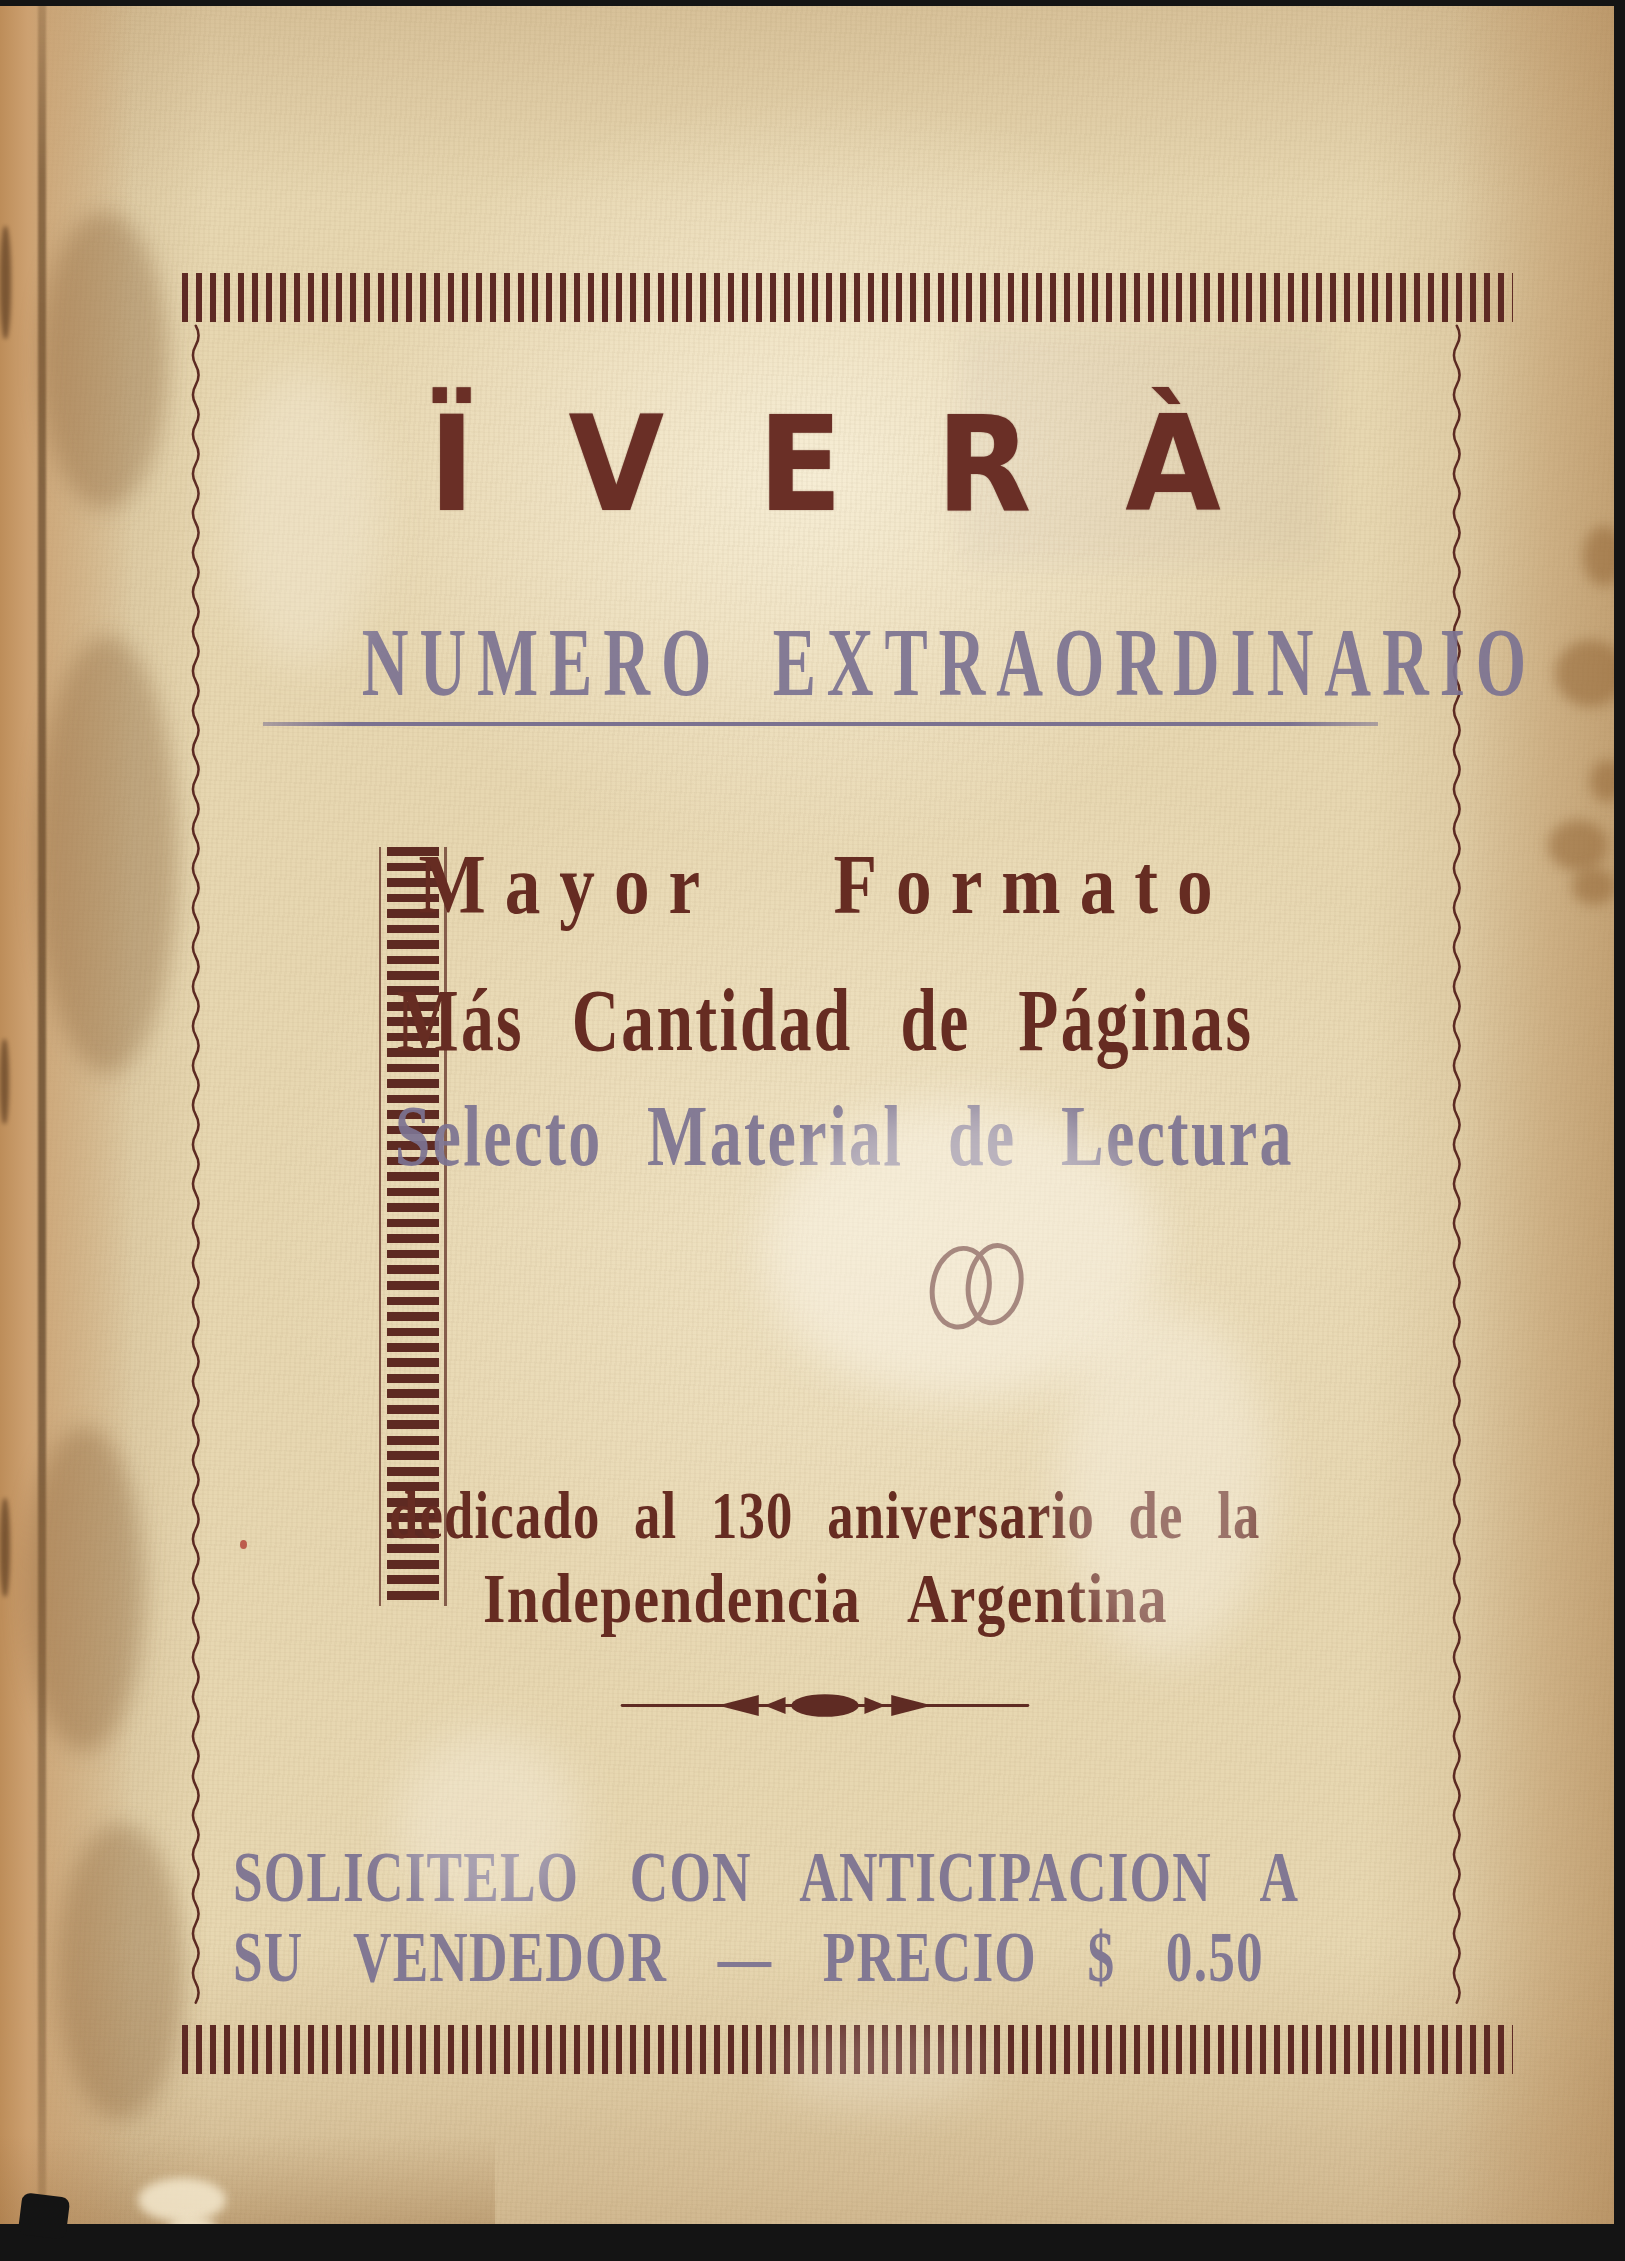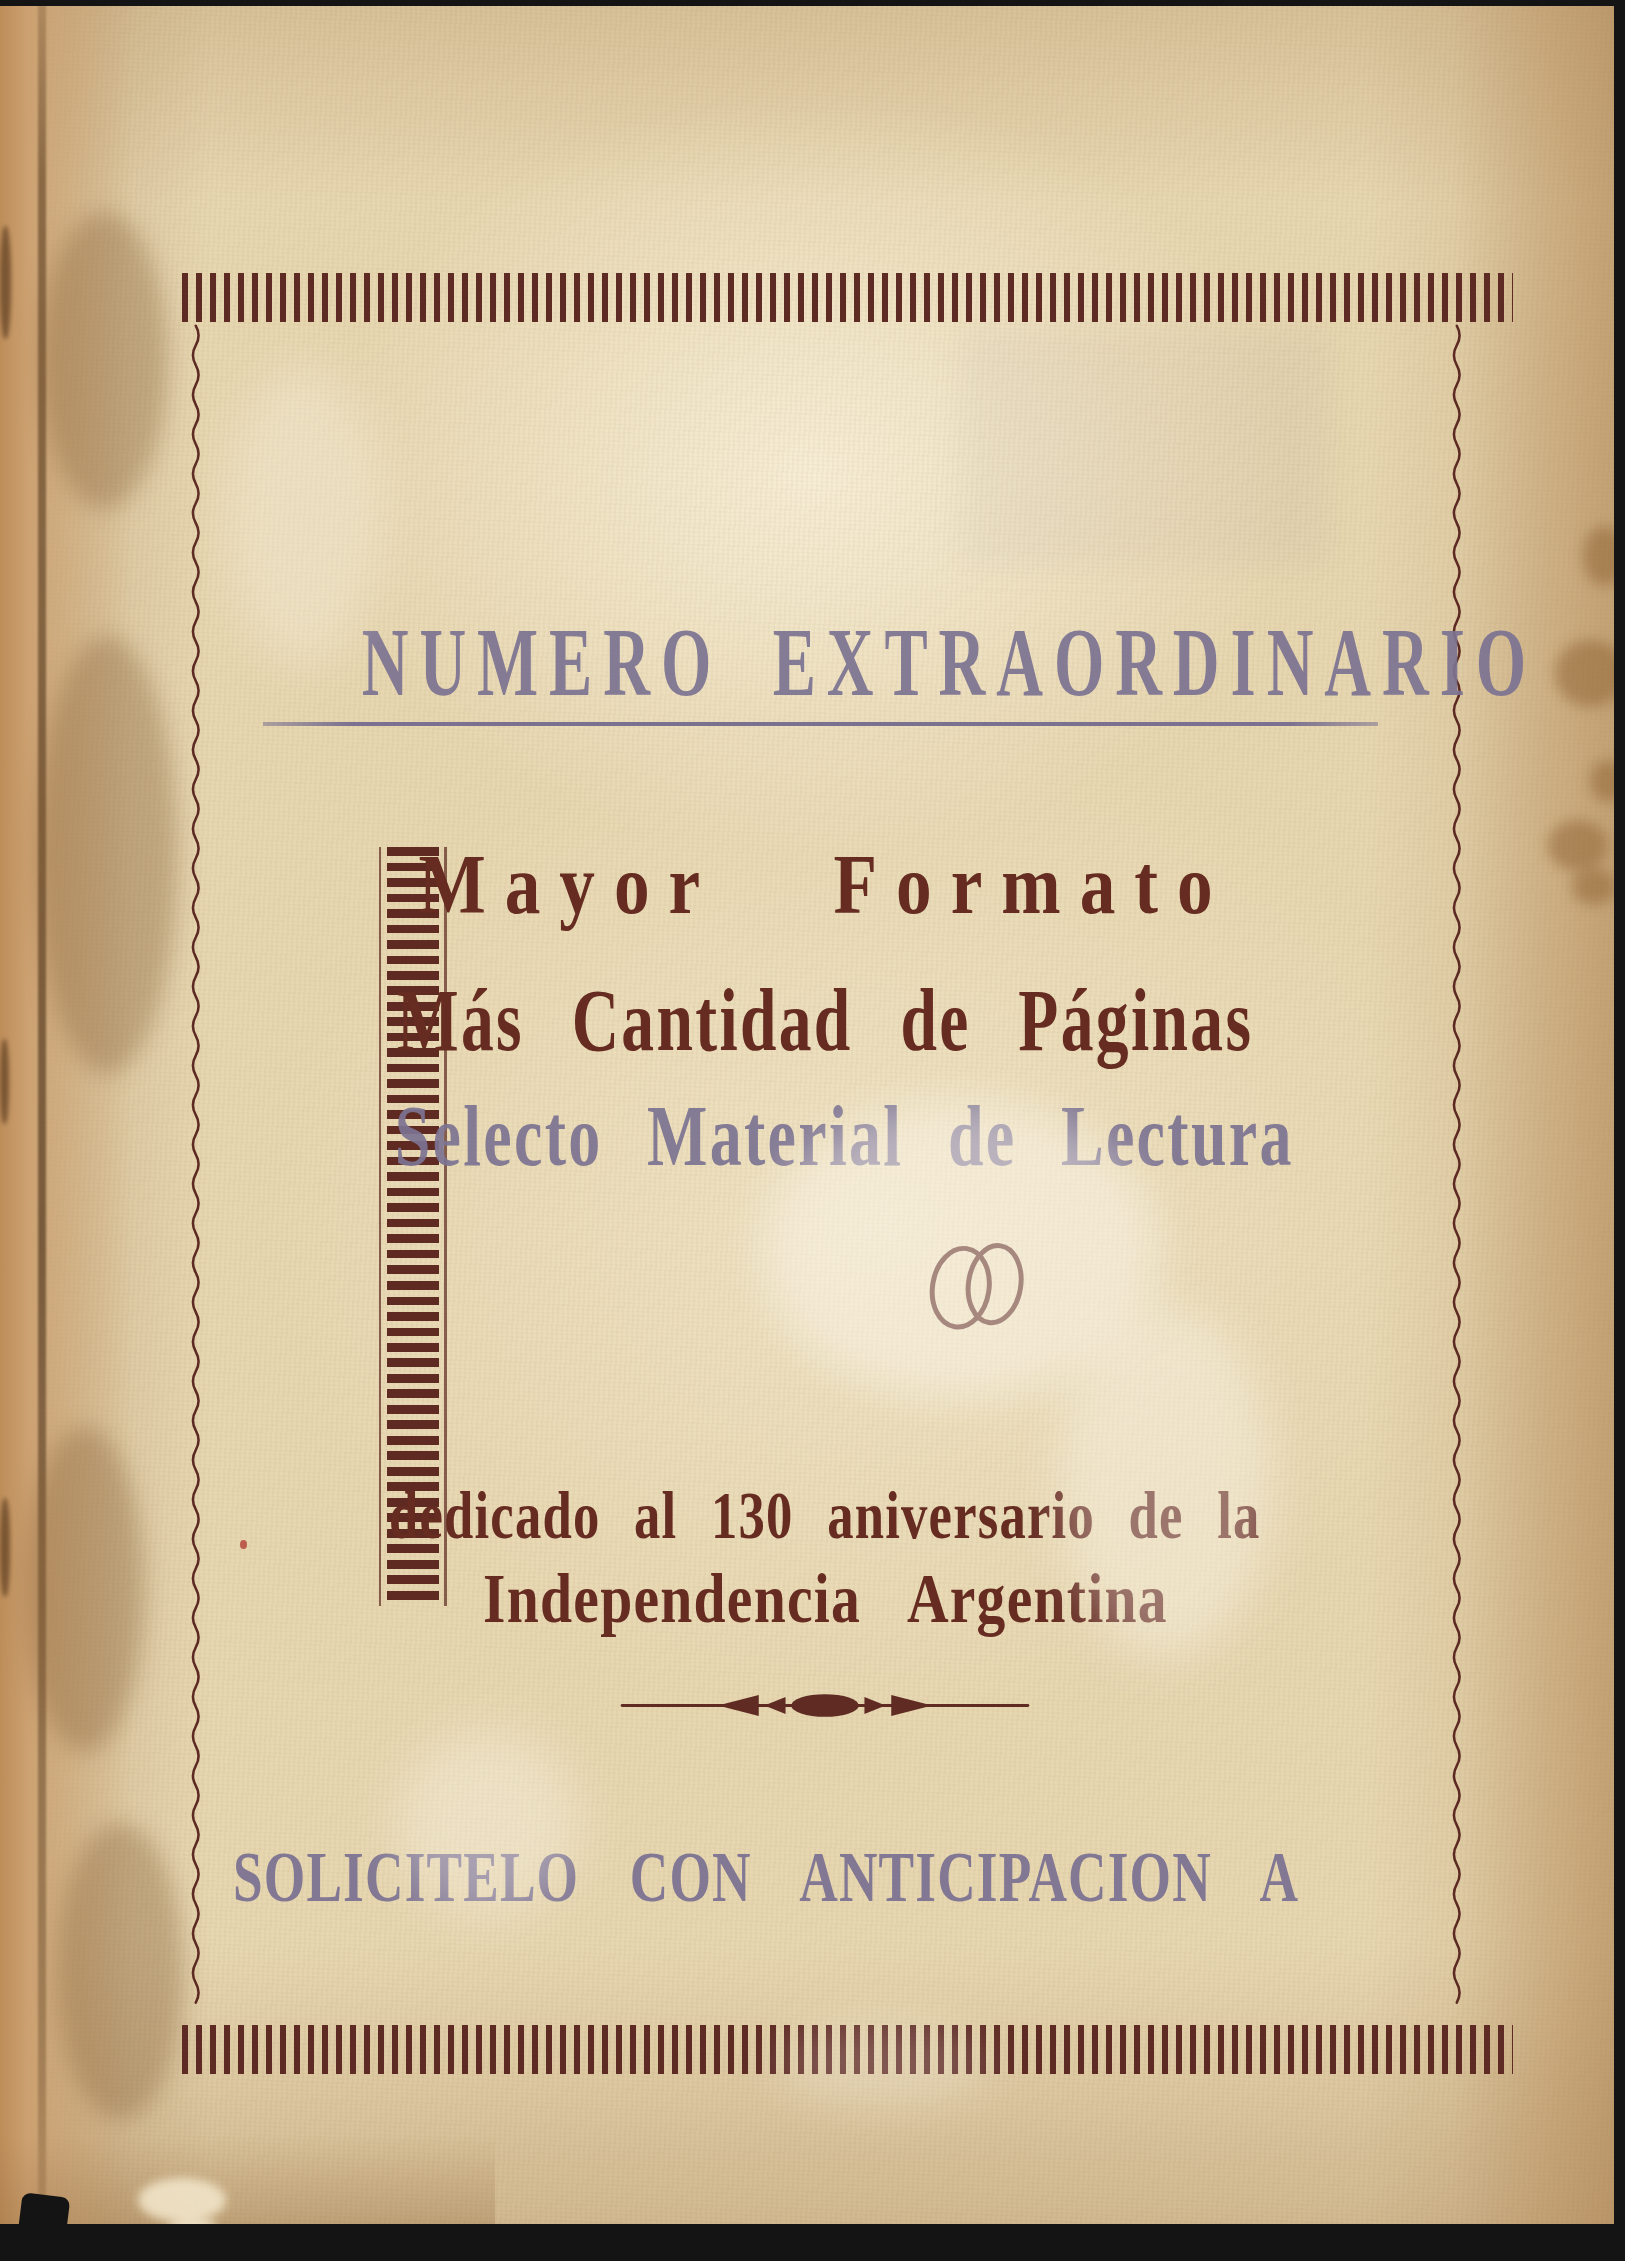--- a/index.html
+++ b/index.html
@@ -97,20 +97,23 @@
 
   <div id="bars-top" class="bars"></div>
   <div id="bars-bottom" class="bars"></div>
   <svg class="wavy" style="left:188px" width="15.5" height="1704" viewBox="0 0 22 2412">
     <path fill="none" stroke="#5c2a22" stroke-width="3.6" stroke-linecap="round" d="M11 2 q8 14 0 28 t0 28 t0 28 t0 28 t0 28 t0 28 t0 28 t0 28 t0 28 t0 28 t0 28 t0 28 t0 28 t0 28 t0 28 t0 28 t0 28 t0 28 t0 28 t0 28 t0 28 t0 28 t0 28 t0 28 t0 28 t0 28 t0 28 t0 28 t0 28 t0 28 t0 28 t0 28 t0 28 t0 28 t0 28 t0 28 t0 28 t0 28 t0 28 t0 28 t0 28 t0 28 t0 28 t0 28 t0 28 t0 28 t0 28 t0 28 t0 28 t0 28 t0 28 t0 28 t0 28 t0 28 t0 28 t0 28 t0 28 t0 28 t0 28 t0 28 t0 28 t0 28 t0 28 t0 28 t0 28 t0 28 t0 28 t0 28 t0 28 t0 28 t0 28 t0 28 t0 28 t0 28 t0 28 t0 28 t0 28 t0 28 t0 28 t0 28 t0 28 t0 28 t0 28 t0 28 t0 28"></path>
   </svg>
   <svg class="wavy" style="left:1449px" width="15.5" height="1704" viewBox="0 0 22 2412">
     <path fill="none" stroke="#5c2a22" stroke-width="3.6" stroke-linecap="round" d="M11 2 q8 14 0 28 t0 28 t0 28 t0 28 t0 28 t0 28 t0 28 t0 28 t0 28 t0 28 t0 28 t0 28 t0 28 t0 28 t0 28 t0 28 t0 28 t0 28 t0 28 t0 28 t0 28 t0 28 t0 28 t0 28 t0 28 t0 28 t0 28 t0 28 t0 28 t0 28 t0 28 t0 28 t0 28 t0 28 t0 28 t0 28 t0 28 t0 28 t0 28 t0 28 t0 28 t0 28 t0 28 t0 28 t0 28 t0 28 t0 28 t0 28 t0 28 t0 28 t0 28 t0 28 t0 28 t0 28 t0 28 t0 28 t0 28 t0 28 t0 28 t0 28 t0 28 t0 28 t0 28 t0 28 t0 28 t0 28 t0 28 t0 28 t0 28 t0 28 t0 28 t0 28 t0 28 t0 28 t0 28 t0 28 t0 28 t0 28 t0 28 t0 28 t0 28 t0 28 t0 28 t0 28 t0 28"></path>
   </svg>
 
+  <div id="masthead" class="line">
+    <span>ÏVERÀ</span>
+  </div>
   <div id="edition" class="line violet">
     <span>NUMERO EXTRAORDINARIO</span>
   </div>
   <div id="title-rule"></div>
 
   <div id="stripes">
     <div class="hair"></div>
     <div class="band"></div>
     <div class="hair"></div>
   </div>
@@ -146,20 +149,23 @@
       <polygon points="204,22 234,10 234,34"></polygon>
       <ellipse cx="290" cy="22" rx="48" ry="16"></ellipse>
       <polygon points="346,10 346,34 376,22"></polygon>
       <polygon points="384,7 384,37 442,22"></polygon>
     </g>
   </svg>
 
   <div id="footer1" class="line footer-line violet">
     <span>SOLICITELO CON ANTICIPACION A</span>
   </div>
+  <div id="footer2" class="line footer-line violet">
+    <span>SU VENDEDOR — PRECIO $ 0.50</span>
+  </div>
 
   <div id="speck"></div>
 
   <div class="wear" style="left:763px;top:1102px;width:396px;height:297px;"></div>
   <div class="wear" style="left:1060px;top:1307px;width:212px;height:353px;opacity:.8;"></div>
   <div class="wear" style="left:396px;top:1731px;width:184px;height:184px;opacity:.7;"></div>
   <div class="wear" style="left:226px;top:367px;width:155px;height:297px;opacity:.6;"></div>
   <div class="wear" style="left:777px;top:2021px;width:212px;height:85px;opacity:.5;"></div>
 
   <div class="scan-edge" style="left:0;top:0;width:1625px;height:6.4px;"></div>

